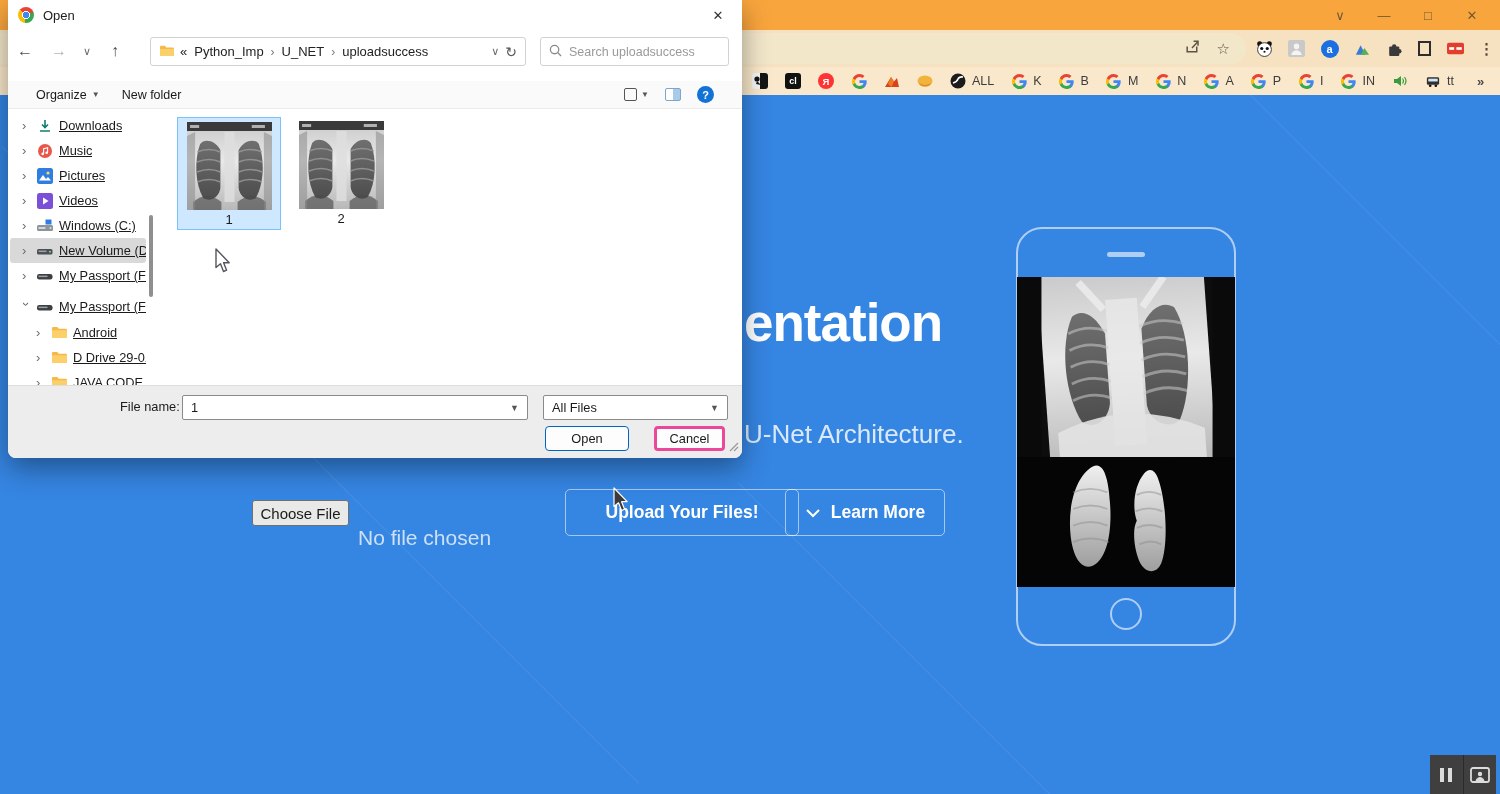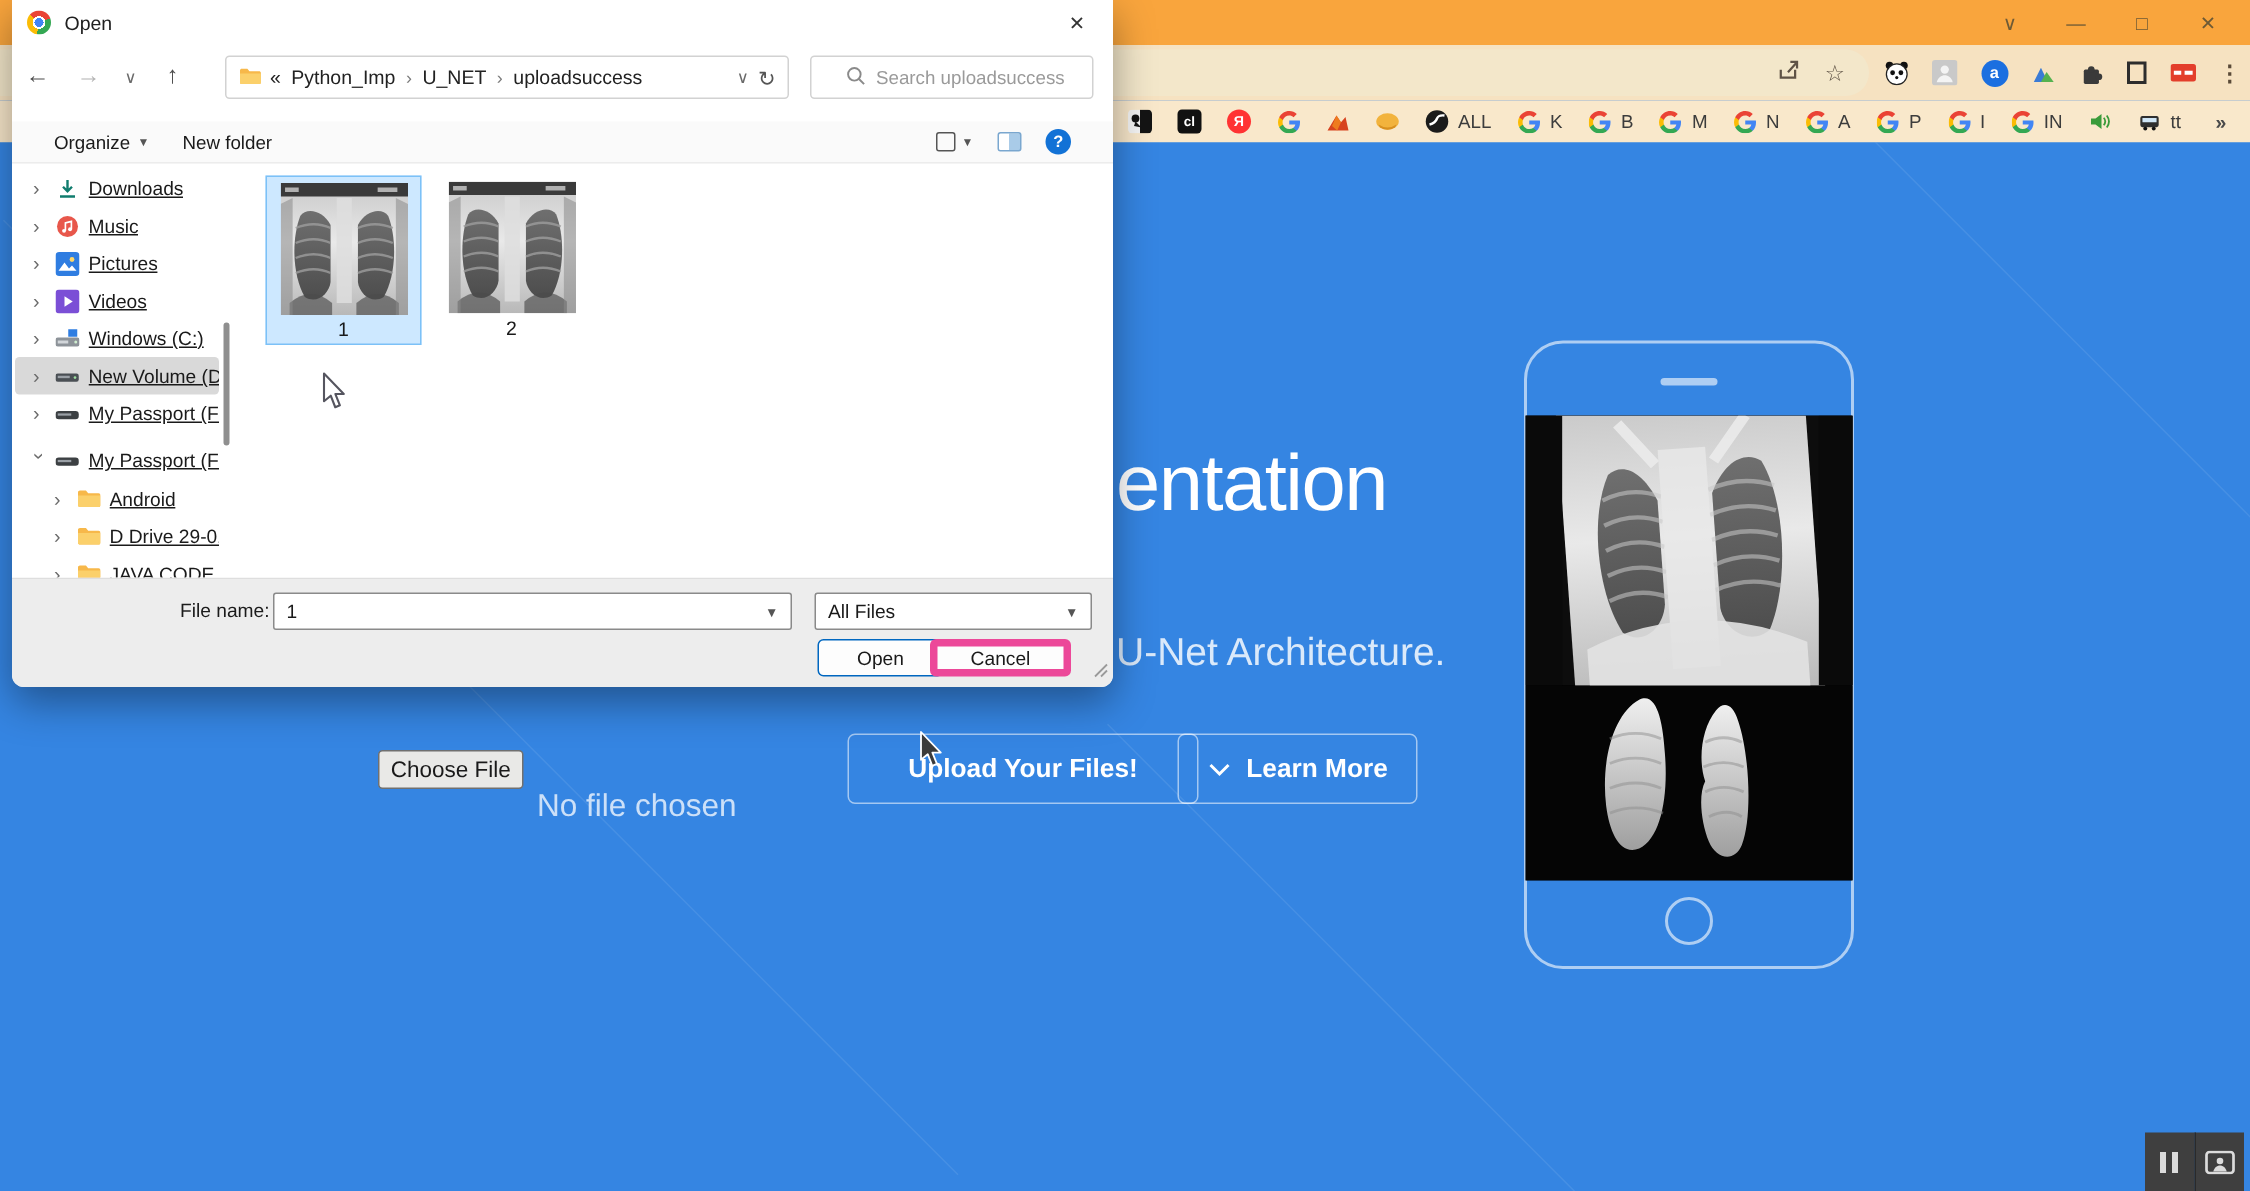--- a/index.html
+++ b/index.html
@@ -22,21 +22,21 @@
   .bm { display:flex; align-items:center; gap:6px; cursor:pointer; }
   .bm-label { font-size:12.5px; color:#3c3c3c; }
   .fav { width:16px; height:16px; display:inline-flex; align-items:center; justify-content:center; border-radius:3px; overflow:hidden; }
   .fav-cl { background:#111; color:#fff; font-size:9px; font-weight:bold; }
   .fav-yandex { background:#f33; color:#fff; font-size:9.5px; font-weight:bold; border-radius:50%; }
   .bm-overflow { color:#4a4a4a; font-size:13px; font-weight:bold; margin-left:6px; }
 
   
   .page { position:absolute; left:0; top:95px; width:1500px; height:699px; background:#3585e2; overflow:hidden; z-index:1; }
   .diag { position:absolute; width:1px; background:rgba(255,255,255,0.09); }
-  .heading { position:absolute; left:744px; top:197px; color:#fff; font-size:53px; font-weight:normal; letter-spacing:-1px; }
+  .heading { position:absolute; left:744px; top:197px; color:#fff; font-size:53px; font-weight:bold; letter-spacing:-1px; }
   .sub1 { position:absolute; left:744px; top:289px; color:rgba(255,255,255,0.82); font-size:26px; }
   .sub2 { position:absolute; left:744px; top:324px; color:rgba(255,255,255,0.82); font-size:26px; }
 
   .choose-btn { position:absolute; left:252px; top:405px; width:97px; height:26px; background:#e9e9e7; border:1.5px solid #707070;
                 border-radius:3px; font-size:15px; color:#1a1a1a; display:flex; align-items:center; justify-content:center; cursor:pointer; }
   .no-file { position:absolute; left:358px; top:431px; font-size:21px; color:rgba(255,255,255,0.75); }
   .ghost-btn { position:absolute; top:394px; height:47px; border:1px solid rgba(255,255,255,0.55); border-radius:5px;
                display:flex; align-items:center; justify-content:center; gap:10px; color:#fff; font-weight:bold; font-size:17.5px; cursor:pointer; }
   .upload-btn { left:565px; width:234px; }
   .learn-btn { left:785px; width:160px; }
@@ -64,21 +64,21 @@
   .navrow { position:absolute; left:0; top:33px; right:0; height:36px; display:flex; align-items:center; }
   .nav-ic { color:#4f4f4f; font-size:16px; width:34px; text-align:center; cursor:pointer; }
   .nav-ic.small { font-size:11px; width:22px; color:#6a6a6a; }
   .addr-box { position:absolute; left:142px; top:4px; width:376px; height:29px; border:1px solid #d2d2d2; border-radius:3px;
               background:#fff; display:flex; align-items:center; padding:0 8px; gap:6px; }
   .crumbs { display:flex; align-items:center; gap:7px; font-size:13px; color:#222; white-space:nowrap; overflow:hidden; flex:1; }
   .crumb-sep { color:#7a7a7a; font-size:12px; }
   .addr-box .tail { color:#6a6a6a; font-size:11px; cursor:pointer; }
   .addr-box .refresh { color:#555; font-size:14px; cursor:pointer; }
   .search-box { position:absolute; left:532px; top:4px; width:189px; height:29px; border:1px solid #d2d2d2; border-radius:3px;
-                background:#fff; display:flex; align-items:center; padding:0 23px; gap:7px; }
+                background:#fff; display:flex; align-items:center; padding:0 8px; gap:7px; }
   .search-box input { border:none; outline:none; flex:1; font-size:12.5px; color:#333; font-family:"Liberation Sans",sans-serif; background:transparent; }
   .search-box input::placeholder { color:#9a9a9a; }
   .cmdbar { position:absolute; left:0; top:81px; right:0; height:28px; background:#fafafa; border-bottom:1px solid #ececec;
             display:flex; align-items:center; padding:0 28px; gap:8px; }
   .cmd { font-size:12.5px; color:#1a1a1a; cursor:pointer; display:flex; align-items:center; gap:5px; }
   .cmd .dd { font-size:8px; color:#555; }
   .cmd-right { margin-left:auto; display:flex; align-items:center; gap:16px; }
   .view-ico { width:13px; height:13px; border:1.5px solid #555; border-radius:2px; display:inline-block; }
   .preview-ico { width:16px; height:13px; border:1.5px solid #7aa7cf; border-radius:2px; display:inline-block;
                  background:linear-gradient(90deg,#fff 0 50%, #a9cbe8 50% 100%); }
@@ -107,21 +107,21 @@
   .fn-label { position:absolute; left:112px; top:13px; font-size:12.8px; }
   .combo { position:absolute; height:25px; border:1px solid #8a8a8a; border-radius:2px; background:#fff;
            display:flex; align-items:center; padding:0 8px; gap:6px; }
   .combo .val { flex:1; font-size:12.8px; color:#1a1a1a; border:none; outline:none; font-family:"Liberation Sans",sans-serif; }
   .combo .dd { color:#555; font-size:9px; }
   .fn-combo { left:174px; top:9px; width:346px; }
   .ft-combo { left:535px; top:9px; width:185px; }
   .dlg-btn { position:absolute; top:40px; height:25px; background:#fdfdfd; border-radius:4px; font-size:12.8px; color:#1a1a1a;
              display:flex; align-items:center; justify-content:center; cursor:pointer; }
   .open-btn { left:537px; width:84px; border:1px solid #0067c0; }
-  .cancel-btn { left:612px; width:94px; border:5px solid #ec4899; }
+  .cancel-btn { left:646px; width:71px; border:3px solid #ec4899; }
   .grip { position:absolute; right:3px; bottom:3px; }
 
   .cursor { position:absolute; z-index:90; }
 </style>
 </head>
 <body>
 
 <svg width="0" height="0" style="position:absolute" aria-hidden="true">
   <defs>
     <linearGradient id="xbg" x1="0" y1="0" x2="0" y2="1">

